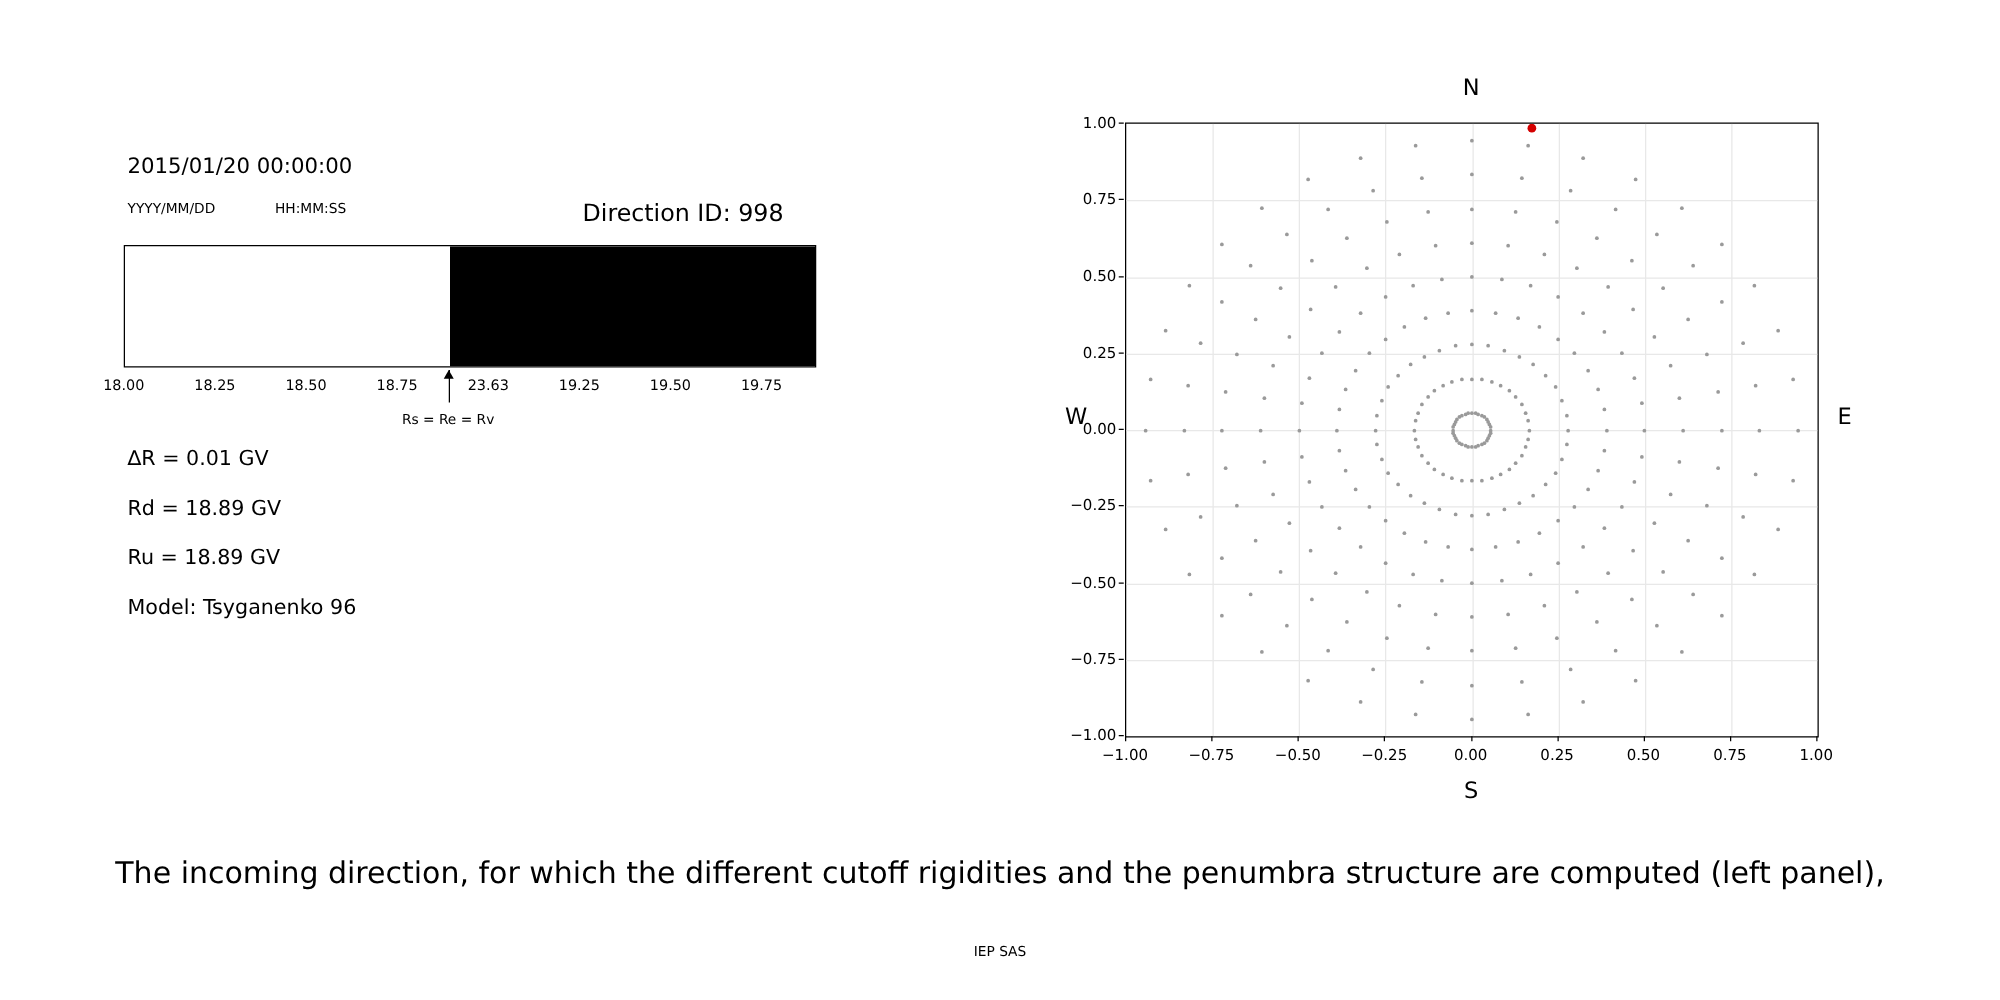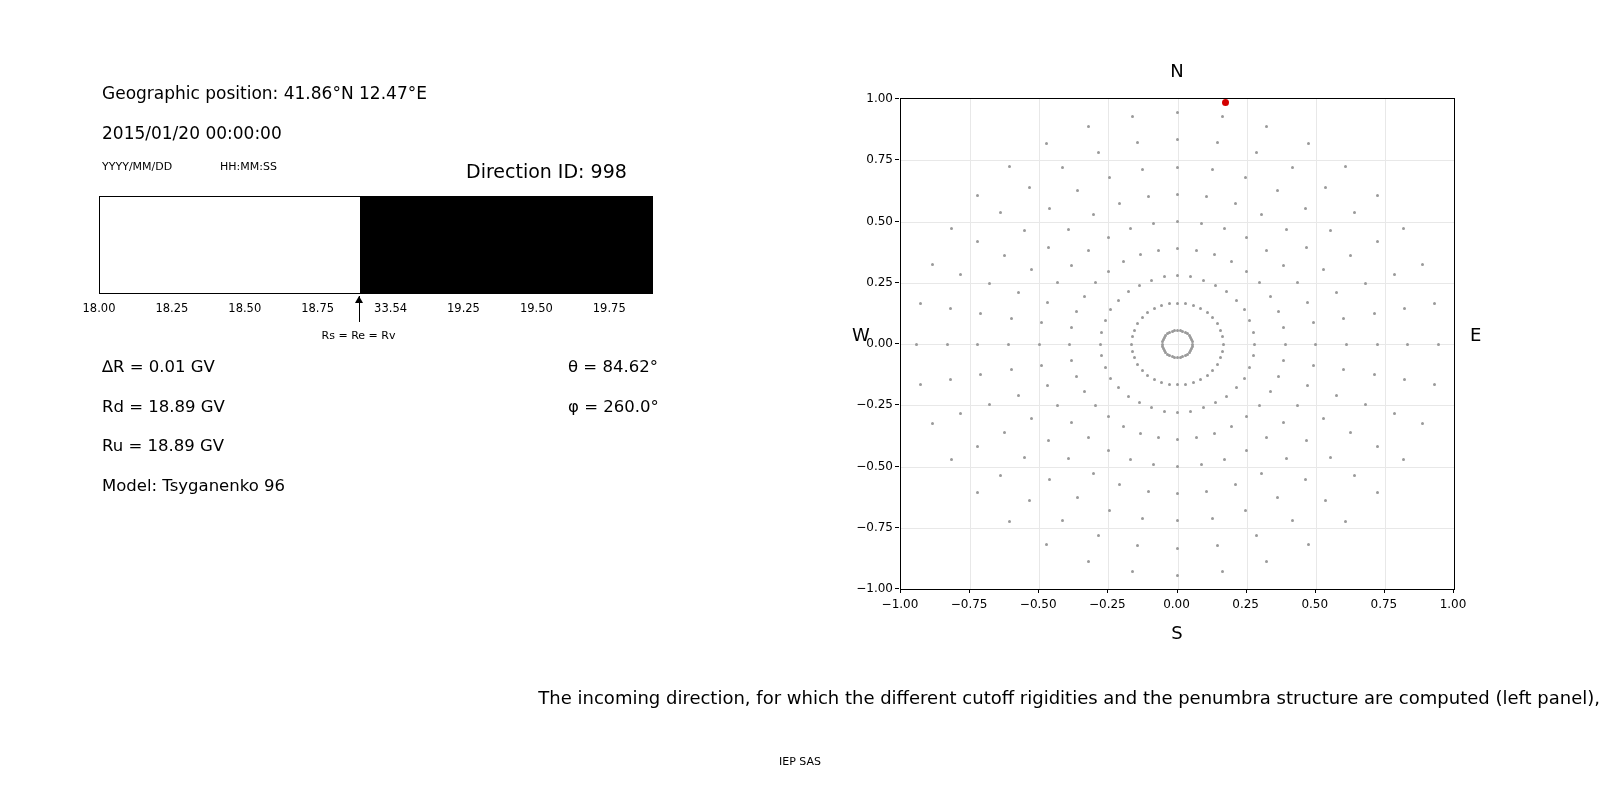--- a/index.html
+++ b/index.html
@@ -236,81 +236,76 @@
     font-size: 18px;
     transform: translateY(-50%);
   }
 
   
   .caption {
     position: absolute;
     left: 0;
     top: 682px;
     width: 1600px;
-    text-align: right;
-    font-size: 18px;
+    text-align: center;
+    font-size: 24px;
     line-height: 32px;
   }
   .footer {
     position: absolute;
     left: 0;
     top: 755px;
     width: 1600px;
     text-align: center;
     font-size: 11px;
   }
 </style>
 </head>
 <body>
 
 <div class="page">
 
   <div class="left-panel">
 
-    <div class="geo-line">Geographic position: 41.86°N 12.47°E</div>
 
     <div class="datetime-line">2015/01/20 00:00:00</div>
 
     <div class="fmt-date">YYYY/MM/DD</div>
 
     <div class="fmt-time">HH:MM:SS</div>
 
     <div class="direction-id">Direction ID: 998</div>
 
     <div class="penumbra-wrap">
       <div class="penumbra-bar" id="penumbra-bar">
           <div class="penumbra-black" style="left: 259.505px; width: 294.495px; background: rgb(0, 0, 0);"></div>
         </div>
     </div>
 
     <div id="penumbra-axis">
         <div class="tick-label" style="left: 99px;">18.00</div>
         <div class="tick-label" style="left: 171.895px;">18.25</div>
         <div class="tick-label" style="left: 244.789px;">18.50</div>
         <div class="tick-label" style="left: 317.684px;">18.75</div>
-        <div class="tick-label" style="left: 390.579px;">33.54</div>
+        <div class="tick-label" style="left: 390.579px;">23.63</div>
         <div class="tick-label" style="left: 463.474px;">19.25</div>
         <div class="tick-label" style="left: 536.368px;">19.50</div>
         <div class="tick-label" style="left: 609.263px;">19.75</div>
         <div class="arrow-marker" style="left: 358.505px;"></div>
         <div class="arrow-head" style="left: 358.505px;"></div>
         <div class="arrow-caption" style="left: 358.505px;">Rs = Re = Rv</div>
       </div>
 
     <div class="vals-left">
       <div>∆R = 0.01 GV</div>
       <div>Rd = 18.89 GV</div>
       <div>Ru = 18.89 GV</div>
       <div>Model: Tsyganenko 96</div>
     </div>
 
-    <div class="vals-right">
-      <div>θ = 84.62°</div>
-      <div>φ = 260.0°</div>
-    </div>
   </div>
 
   <div class="right-panel">
     <div class="card-n">N</div>
     <div class="card-s">S</div>
     <div class="card-w">W</div>
     <div class="card-e">E</div>
     <div class="plot-box" id="sky-plot">
         <div class="grid-v" style="left: 69.125px; background: rgb(232, 232, 232);"></div>
         <div class="grid-v" style="left: 138.25px; background: rgb(232, 232, 232);"></div>

